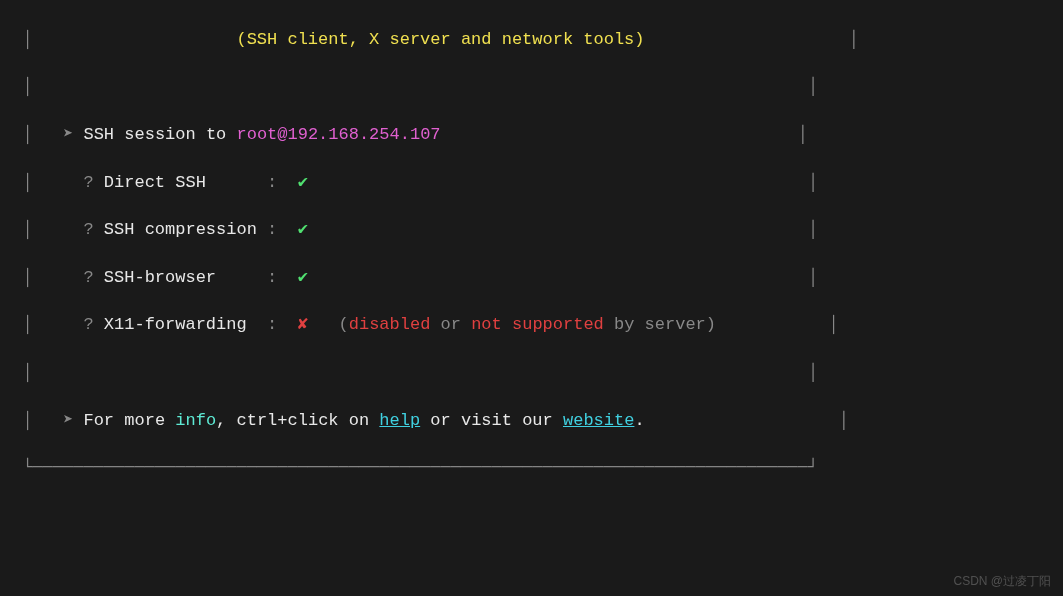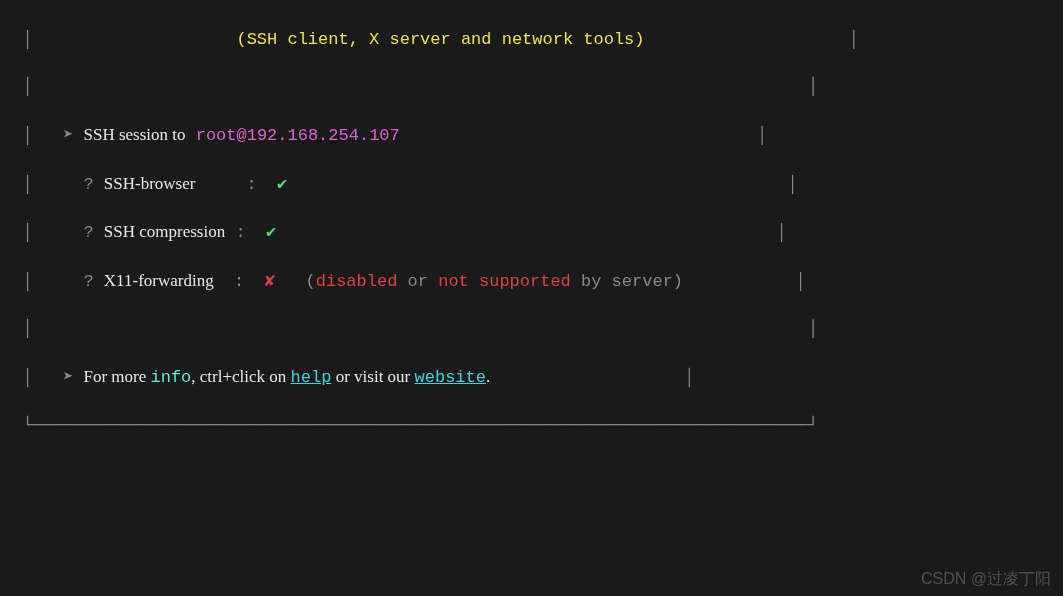--- a/index.html
+++ b/index.html
@@ -14,49 +14,50 @@
       height: 596px;
       overflow: hidden;
       position: relative;
     }
     .terminal {
       padding: 4px 12px;
       white-space: pre-wrap;
       word-wrap: break-word;
     }
     .yellow { color: #f0e050; }
-    .white { color: #e8e8e8; font-family: Liberation Serif, serif; }
+    .white { color: #e8e8e8; }
     .magenta { color: #e060d0; text-align: center; }
     .cyan { color: #5eead4; }
     .cyan-underline { color: #40d0e0; text-decoration: underline; }
     .red { color: #e04040; }
     .gray { color: #888; }
     .arrow { color: #888; }
     .check { color: #50e070; font-weight: bold; }
     .cross { color: #e04040; font-weight: bold; }
     .watermark {
       position: absolute;
       bottom: 6px;
       right: 12px;
       color: rgba(180,180,180,0.35);
-      font-size: 16px;
+      font-size: 12px;
       font-family: sans-serif;
     }
     .line { display: block; }
     .border-v { color: #888; }
   </style>
 </head>
 <body>
 
 <div class="terminal">
 <span class="line"><span class="border-v"> │</span>                    <span class="yellow">(SSH client, X server and network tools)</span>                    <span class="border-v">│</span></span>
 <span class="line"><span class="border-v"> │</span>                                                                            <span class="border-v">│</span></span>
 <span class="line"><span class="border-v"> │</span>   <span class="arrow">➤</span> <span class="white">SSH session to</span> <span class="magenta">root@192.168.254.107</span>                                   <span class="border-v">│</span></span>
+<span class="line"><span class="border-v"> │</span>     <span class="gray">?</span> <span class="white">Direct SSH</span>      <span class="gray">:</span>  <span class="check">✔</span>                                                 <span class="border-v">│</span></span>
+<span class="line"><span class="border-v"> │</span>     <span class="gray">?</span> <span class="white">SSH compression</span> <span class="gray">:</span>  <span class="check">✔</span>                                                 <span class="border-v">│</span></span>
 <span class="line"><span class="border-v"> │</span>     <span class="gray">?</span> <span class="white">SSH-browser</span>     <span class="gray">:</span>  <span class="check">✔</span>                                                 <span class="border-v">│</span></span>
-<span class="line"><span class="border-v"> │</span>     <span class="gray">?</span> <span class="white">SSH compression</span> <span class="gray">:</span>  <span class="check">✔</span>                                                 <span class="border-v">│</span></span>
 <span class="line"><span class="border-v"> │</span>     <span class="gray">?</span> <span class="white">X11-forwarding</span>  <span class="gray">:</span>  <span class="cross">✘</span>   <span class="gray">(</span><span class="red">disabled</span><span class="gray"> or </span><span class="red">not supported</span><span class="gray"> by server)</span>           <span class="border-v">│</span></span>
 <span class="line"><span class="border-v"> │</span>                                                                            <span class="border-v">│</span></span>
 <span class="line"><span class="border-v"> │</span>   <span class="arrow">➤</span> <span class="white">For more </span><span class="cyan">info</span><span class="white">, ctrl+click on </span><span class="cyan-underline">help</span><span class="white"> or visit our </span><span class="cyan-underline">website</span><span class="white">.</span>                   <span class="border-v">│</span></span>
 <span class="line"><span class="border-v"> └────────────────────────────────────────────────────────────────────────────┘</span></span>
 <span class="line"> </span>
 
 
 
 
 

